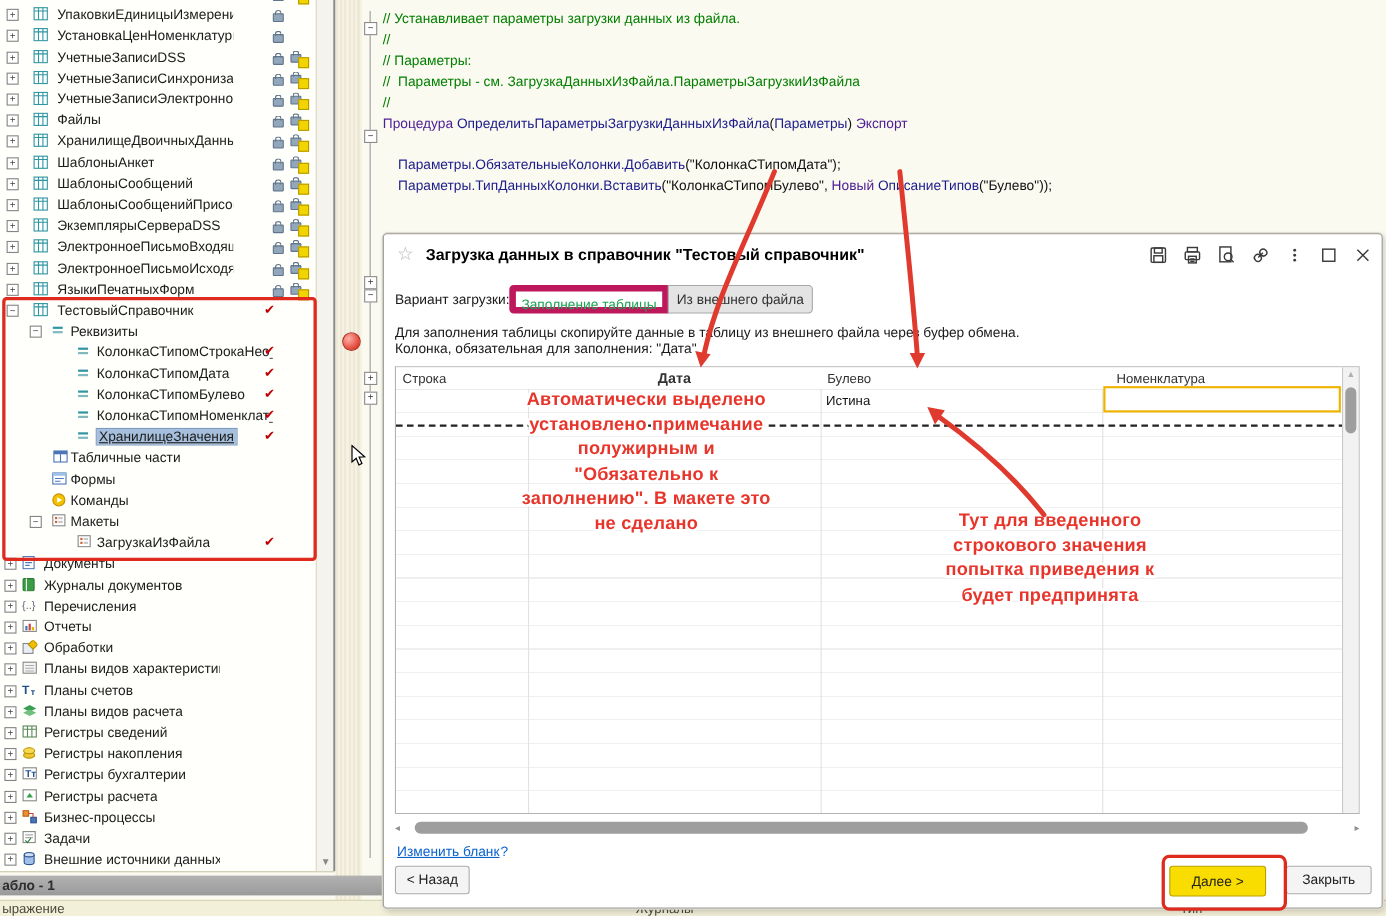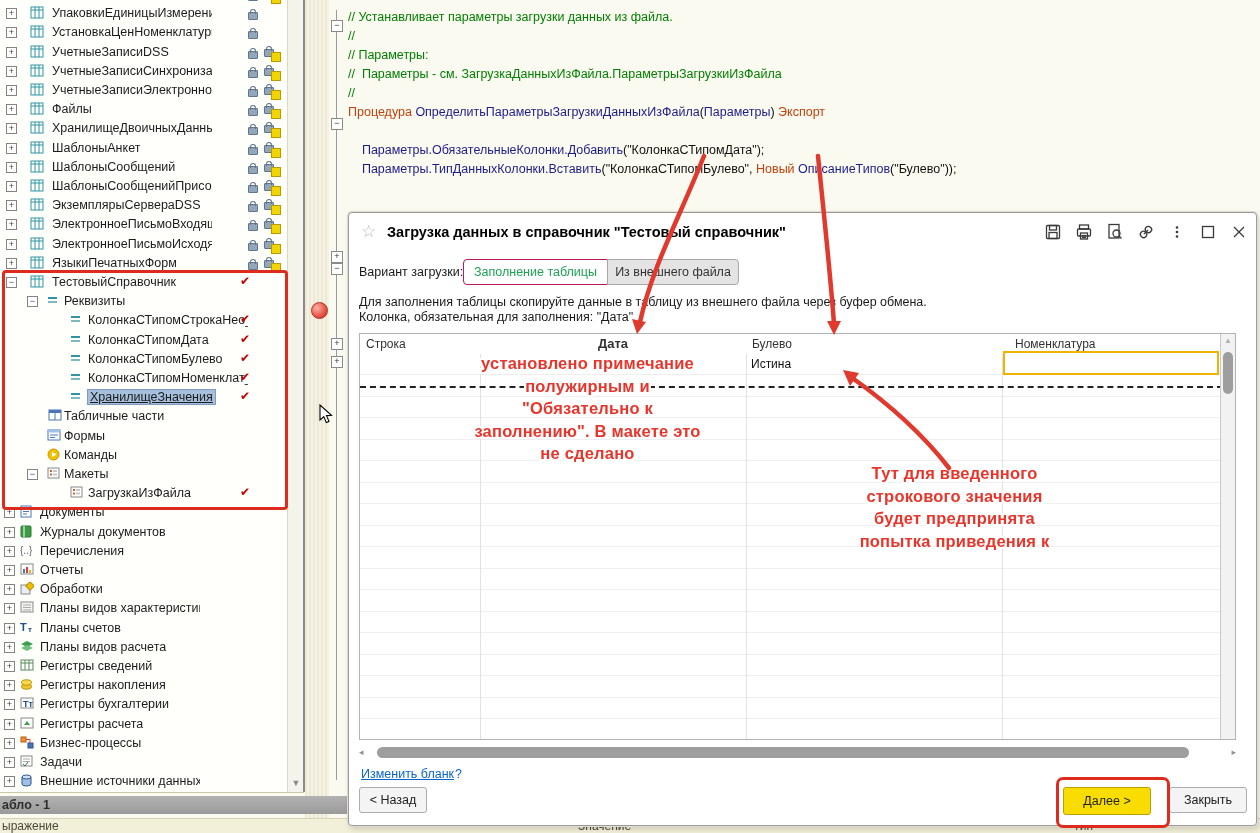--- a/index.html
+++ b/index.html
@@ -28,33 +28,33 @@
           background:repeating-linear-gradient(90deg,#ede9d6 0 2px,#f5f2e3 2px 4px);}
   #fold-rail{position:absolute;left:336px;top:10px;width:1px;height:770px;background:#9a9a9a;}
   .fold{position:absolute;left:331px;width:10px;height:10px;border:1px solid #8a8a8a;background:#fff;
         font-size:9px;line-height:9px;text-align:center;color:#333;z-index:3;}
   #breakpoint{position:absolute;left:311px;top:302px;width:15px;height:15px;border-radius:50%;z-index:4;
         background:radial-gradient(circle at 5px 5px,#ffb0a8,#e04535 70%);border:1px solid #b03020;}
   
   #code-area{position:absolute;left:345px;top:0;width:915px;height:260px;
              font-family:Liberation Sans, sans-serif;font-size:12.5px;}
   .cline{position:absolute;left:3px;white-space:pre;height:19px;line-height:19px;}
-  .cm{color:#007f00;} .kw{color:#c2410c;text-align:center;} .id{color:#1c1c8c;} .pl{color:#111;} .str{color:#111;}
+  .cm{color:#007f00;} .kw{color:#4c1d95;text-align:center;} .id{color:#1c1c8c;} .pl{color:#111;} .str{color:#111;}
   
   #dialog{position:absolute;left:348px;top:212px;width:907px;height:612px;background:#fff;
           border:1px solid #9b9b9b;border-radius:4px;box-shadow:0 0 0 1px #e0ddd0,2px 3px 6px rgba(0,0,0,.18);z-index:10;}
   #dlg-star{position:absolute;left:12px;top:8px;font-size:17px;color:#b8b8b8;}
   #dlg-title{position:absolute;left:38px;top:11px;font-size:14.5px;font-weight:bold;color:#000;white-space:nowrap;}
   #dlg-icons{position:absolute;right:8px;top:10px;display:flex;gap:13px;align-items:center;}
   .wicon{width:18px;height:18px;display:inline-block;}
   .wicon svg{stroke:#3a3a3a;fill:none;stroke-width:1.3;}
   #variant-row{position:absolute;left:10px;top:46px;height:26px;}
   #variant-label{position:absolute;left:0;top:6px;white-space:nowrap;font-size:12.5px;}
   #tab-fill{position:absolute;left:104px;top:0;width:145px;height:26px;box-sizing:border-box;
-            border:1px solid #be185d;border-radius:4px 0 0 4px;background:#fff;color:#1fa354;
+            border:6px solid #be185d;border-radius:4px 0 0 4px;background:#fff;color:#1fa354;
             font-size:12.5px;text-align:center;line-height:24px;}
   #tab-ext{position:absolute;left:248px;top:0;width:132px;height:26px;box-sizing:border-box;
             border:1px solid #a8a8a8;border-radius:0 4px 4px 0;background:#e4e4e4;color:#333;
             font-size:12.5px;text-align:center;line-height:24px;}
   #info1{position:absolute;left:10px;top:82px;font-size:12.5px;}
   #info2{position:absolute;left:10px;top:97px;font-size:12.5px;}
   
   #dtable{position:absolute;left:10px;top:120px;width:877px;height:407px;border:1px solid #b3b3b3;box-sizing:border-box;background:#fff;}
   #thead{position:absolute;left:0;top:0;width:863px;height:20px;border-bottom:1px solid #a5a5a5;background:#fff;}
   .hcell{position:absolute;top:3px;font-size:12px;color:#333;white-space:nowrap;}
@@ -547,21 +547,21 @@
     <div class="cline" style="top: 84px;"><span class="cm">//</span></div>
     <div class="cline" style="top: 103px;"><span class="kw">Процедура </span><span class="id">ОпределитьПараметрыЗагрузкиДанныхИзФайла</span><span class="pl">(</span><span class="id">Параметры</span><span class="pl">) </span><span class="kw">Экспорт</span></div>
     <div class="cline" style="top: 122px;"></div>
     <div class="cline" style="top: 141px;"><span class="pl">    </span><span class="id">Параметры.ОбязательныеКолонки.Добавить</span><span class="pl">(</span><span class="str">"КолонкаСТипомДата"</span><span class="pl">);</span></div>
     <div class="cline" style="top: 160px;"><span class="pl">    </span><span class="id">Параметры.ТипДанныхКолонки.Вставить</span><span class="pl">(</span><span class="str">"КолонкаСТипомБулево"</span><span class="pl">, </span><span class="kw">Новый </span><span class="id">ОписаниеТипов</span><span class="pl">(</span><span class="str">"Булево"</span><span class="pl">));</span></div>
   </div>
 
 <div id="tablo-bar"><span>абло - 1</span></div>
 <div id="watch-row">
   <span class="wcol" style="left:2px">ыражение</span>
-  <span class="wcol" style="left:578px">Значение</span>
+  <span class="wcol" style="left:578px">Журналы</span>
   <span class="wcol" style="left:1073px">Тип</span>
 </div>
 
 <div id="dialog">
   <span id="dlg-star">☆</span>
   <span id="dlg-title">Загрузка данных в справочник "Тестовый справочник"</span>
   <div id="dlg-icons">
       <span class="wicon"><svg viewBox="0 0 18 18">
           <rect x="2.5" y="2.5" width="13" height="13" rx="1"></rect>
           <rect x="5.5" y="2.5" width="7" height="4.5"></rect>
@@ -639,31 +639,32 @@
   </div>
 
   <a id="edit-link">Изменить бланк</a>
   <span id="help-q">?</span>
   <div class="btn" id="btn-back">&lt; Назад</div>
   <div class="btn" id="btn-next">Далее &gt;</div>
   <div class="btn" id="btn-close">Закрыть</div>
 </div>
 
 <div class="note" id="note1">
+    <div>Автоматически выделено</div>
     <div>установлено примечание</div>
     <div>полужирным и</div>
     <div>"Обязательно к</div>
     <div>заполнению". В макете это</div>
     <div>не сделано</div>
   </div>
 <div class="note" id="note2">
     <div>Тут для введенного</div>
     <div>строкового значения</div>
+    <div>попытка приведения к</div>
     <div>будет предпринята</div>
-    <div>попытка приведения к</div>
   </div>
 <div class="redbox" id="redbox-tree"></div>
 <div class="redbox" id="redbox-next"></div>
 
 <svg id="arrows">
   <g stroke="#e0392e" stroke-width="4.5" fill="none" stroke-linecap="round">
     <path d="M 704 156 C 676 225 652 268 640 322"></path>
     <path d="M 818 156 C 824 215 830 270 834 324"></path>
     <path d="M 949 468 C 918 428 882 399 851 377"></path>
   </g>

